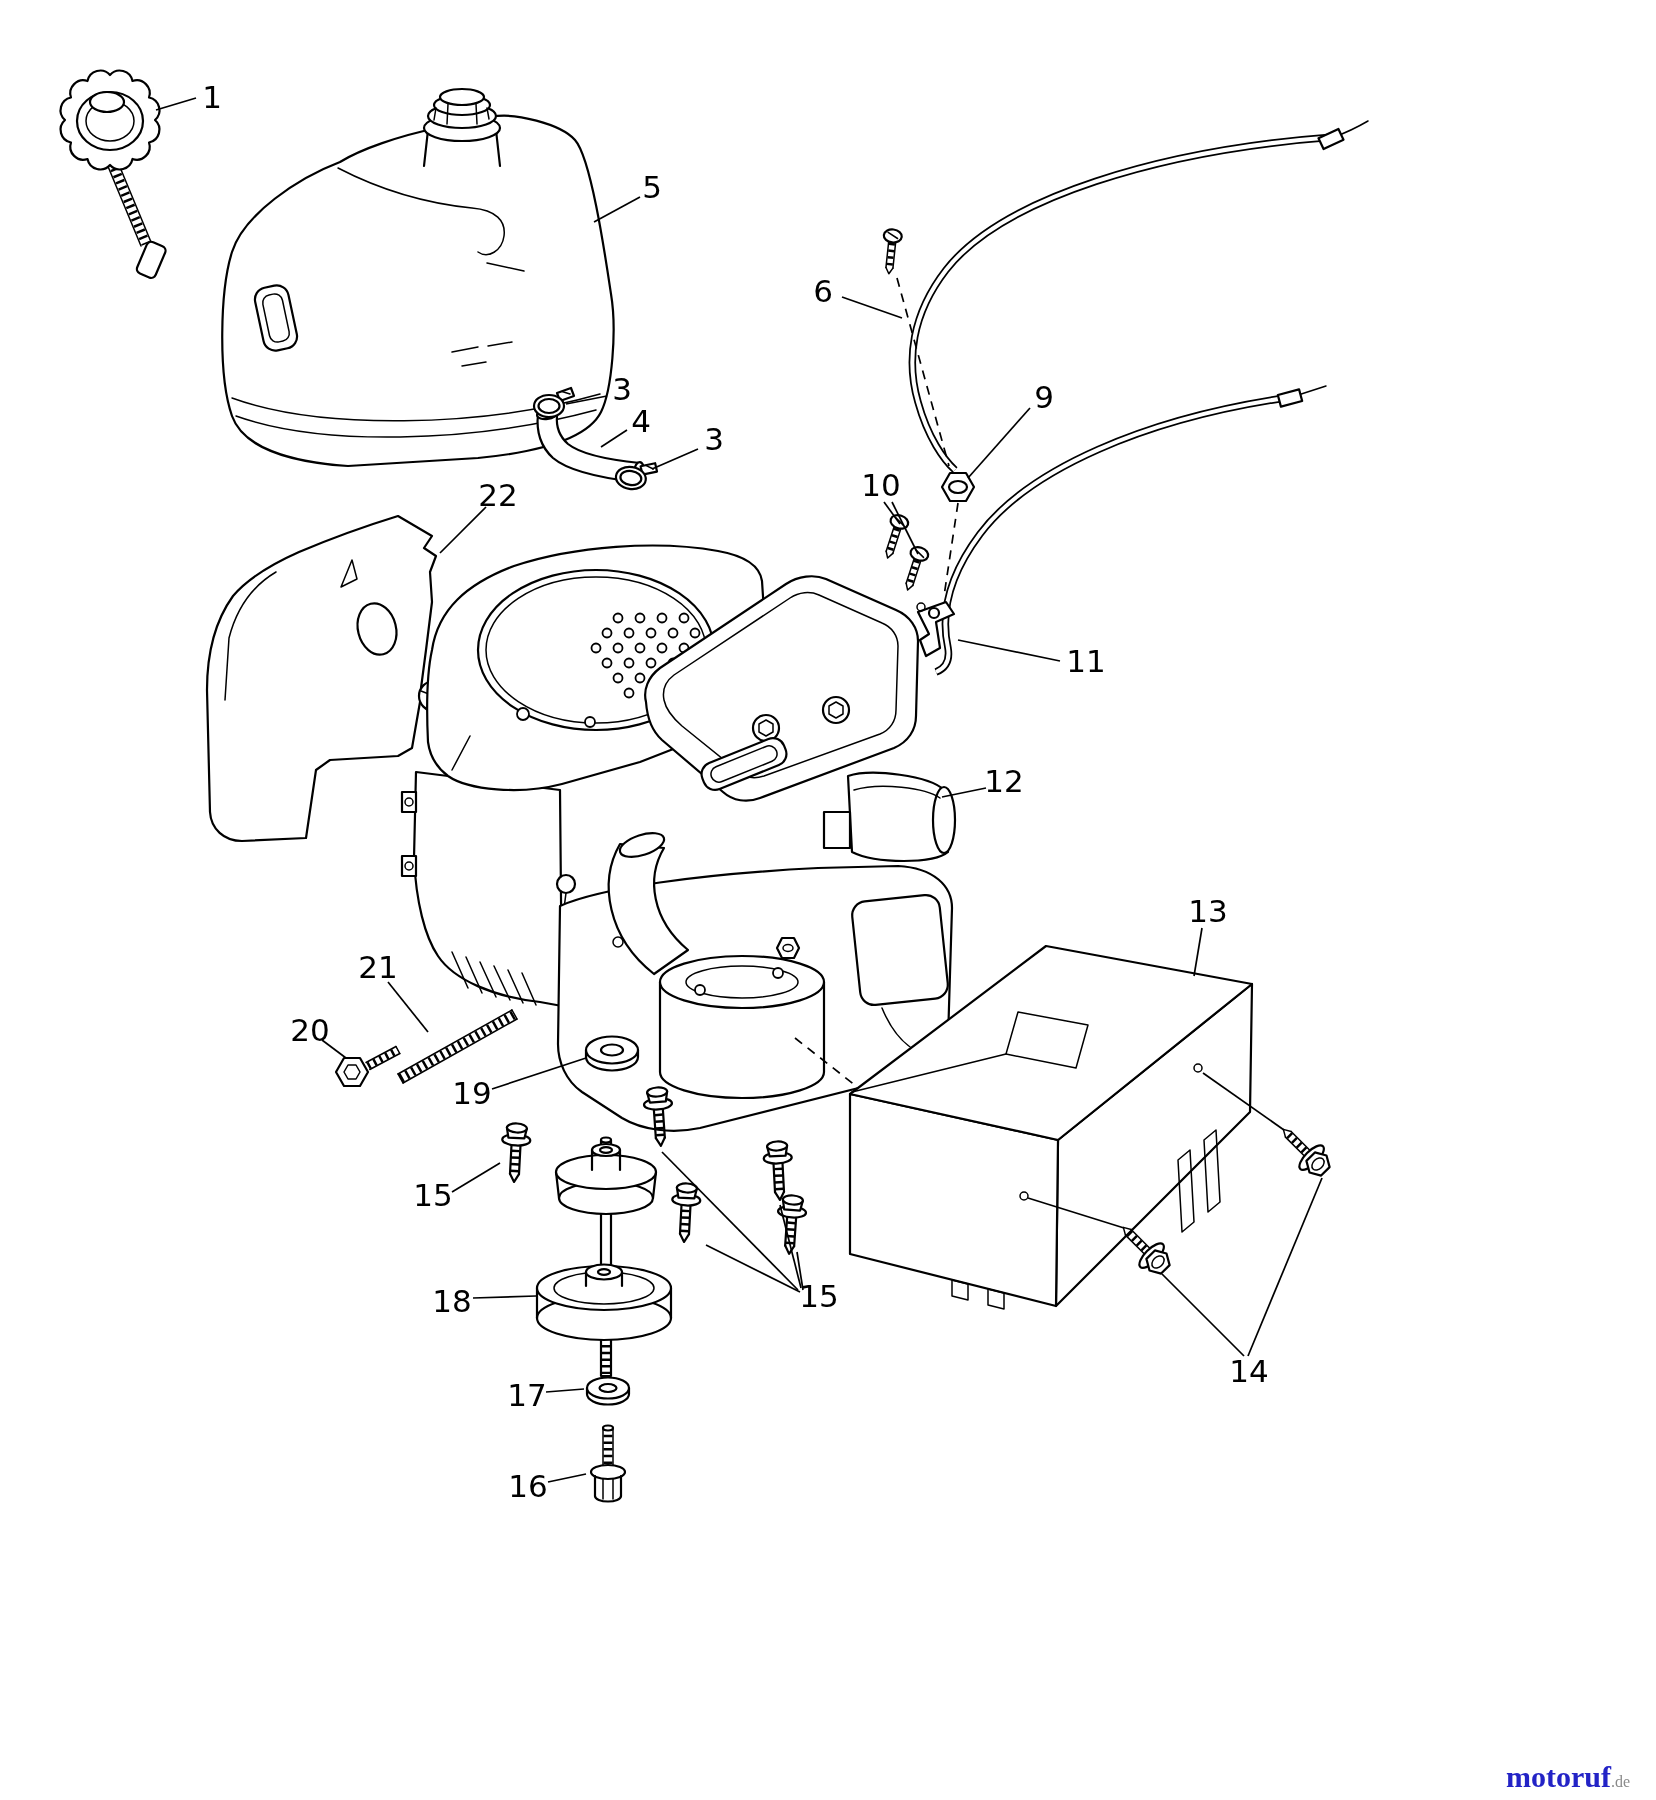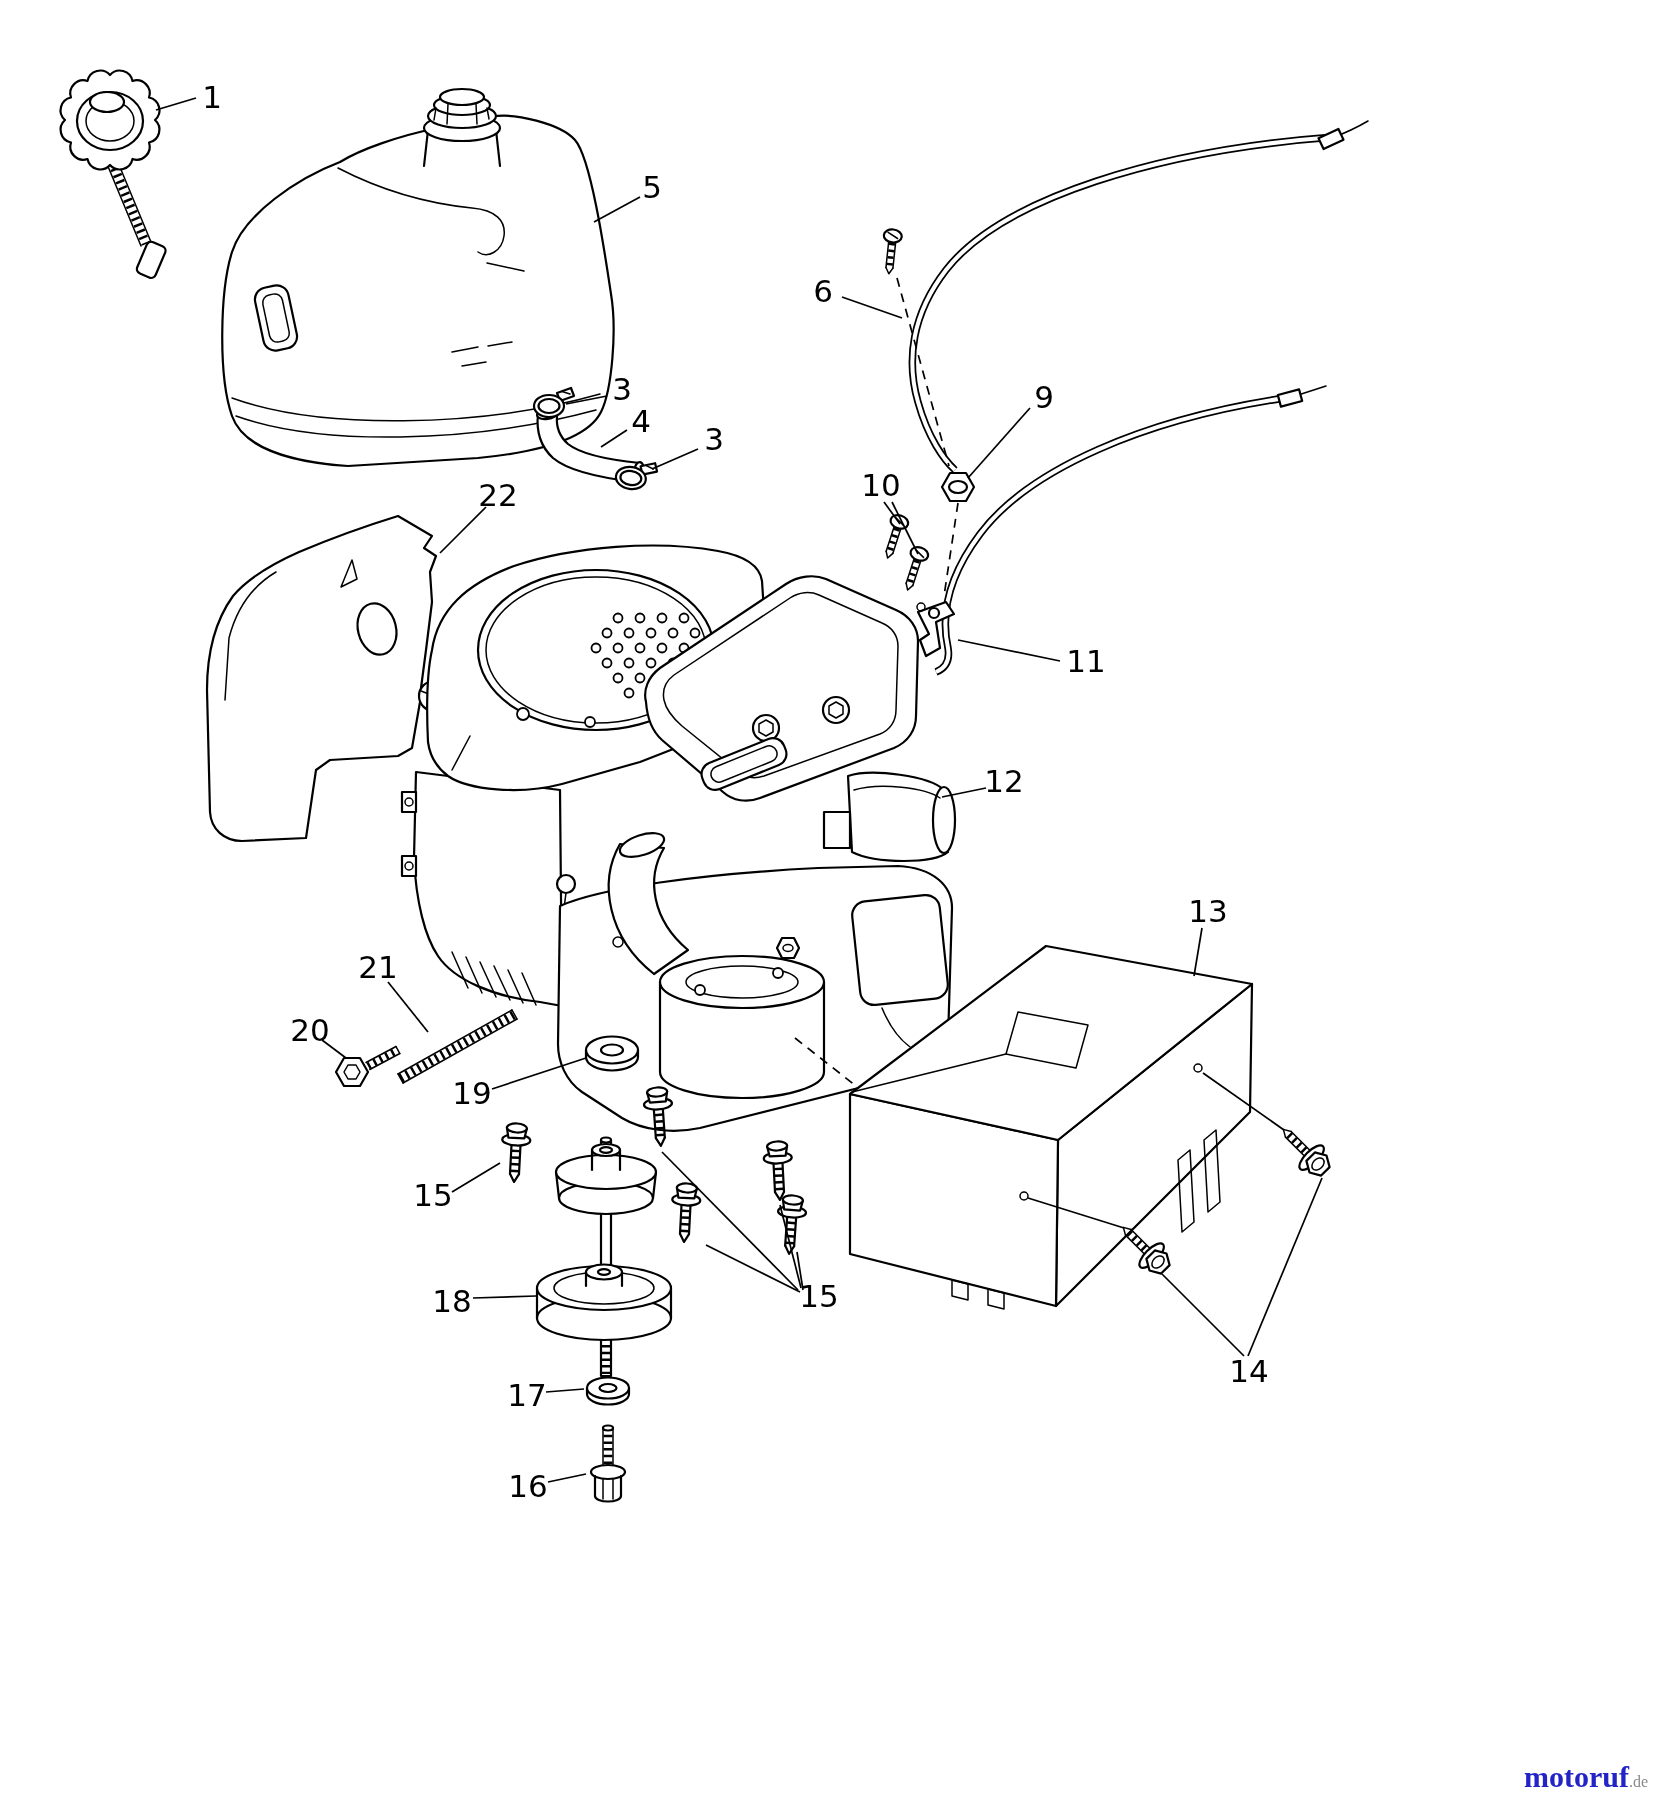--- a/index.html
+++ b/index.html
@@ -18,21 +18,21 @@
   .thin{ stroke-width:1.5; }
   .lead{ stroke:#000; stroke-width:1.7; fill:none; }
   .dash{ stroke:#000; stroke-width:1.7; fill:none; stroke-dasharray:9 7; }
   .thr { stroke:#000; fill:none; stroke-dasharray:2.5 4.2; }
   .cableO { stroke:#000; stroke-width:7.5; fill:none; }
   .cableI { stroke:#fff; stroke-width:4;   fill:none; }
   .dot { fill:#fff; stroke:#000; stroke-width:1.8; }
   .lbl { font:31px "DejaVu Sans", sans-serif; fill:#000; text-anchor:middle; }
 
   .watermark {
-    position:absolute; right:8px; bottom:6px;
+    position:absolute; right:26px; bottom:6px;
     font-family:"Liberation Serif", serif;
     user-select:none;
     margin-top:40px;
   }
   .watermark .brand { color:#2323c6; font-weight:bold; font-size:30px; }
   .watermark .tld   { color:#8a8a8a; font-size:16px; }
 </style>
 </head>
 <body>
 

